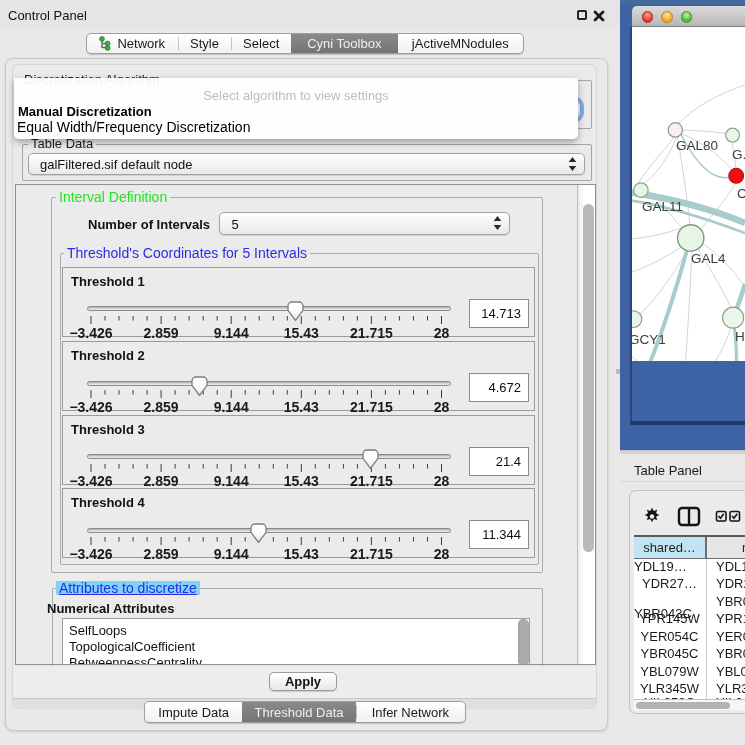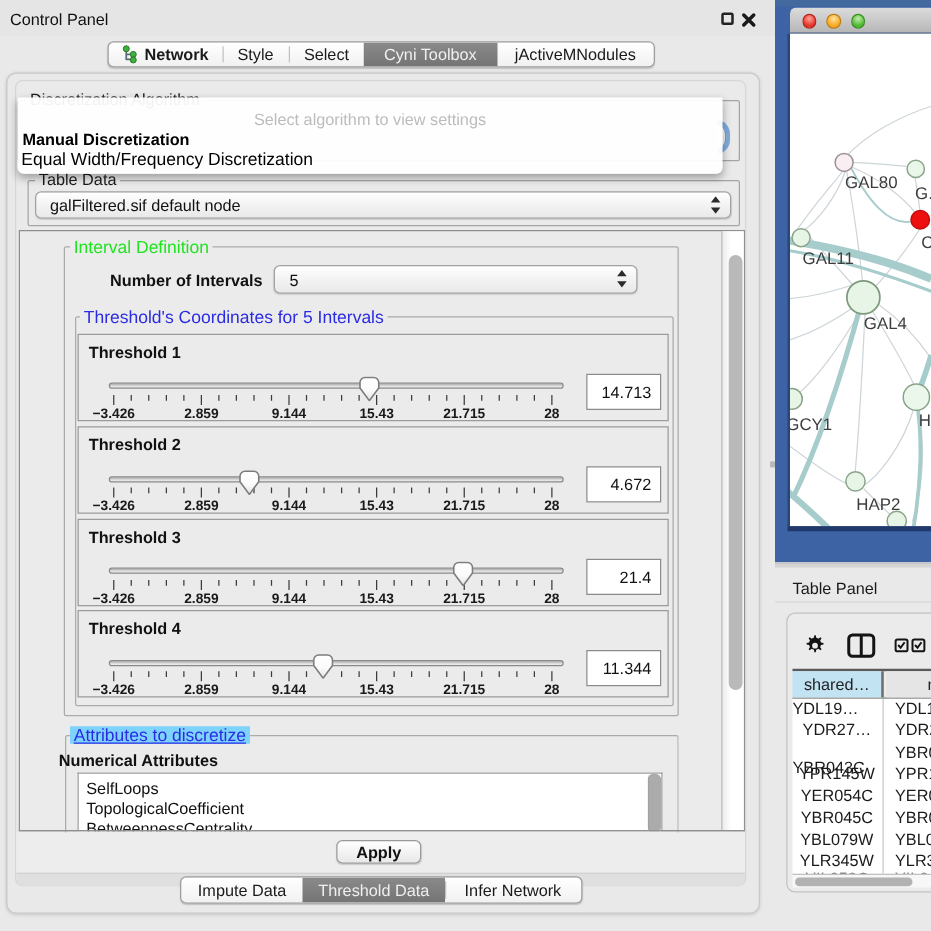--- a/index.html
+++ b/index.html
@@ -16,21 +16,21 @@
   background:linear-gradient(#ffffff,#f1f1f1); box-shadow:0 1px 1px rgba(0,0,0,0.18); overflow:hidden; }
 .tabbar .t { font-size:13px; color:#1a1a1a; display:flex; align-items:center; justify-content:center; position:relative; }
 .tabbar .t.sep::before { content:""; position:absolute; left:0; top:3px; bottom:3px; width:1px; background:#c2c2c2; }
 .tabbar .t.sel { background:linear-gradient(#8a8a8a,#747474); color:#efefef; }
 .thbox { position:absolute; left:62px; width:473px; height:70px; border:1px solid #9b9b9b; background:#ebebeb; }
 .thbox .lbl { position:absolute; left:8px; top:6px; font-size:13px; font-weight:bold; color:#111; }
 .thbox .track { position:absolute; left:24px; top:38.5px; width:364px; height:5px; border-radius:2.5px;
   border:1px solid #8a8a8a; background:linear-gradient(#ababab,#dcdcdc 60%,#efefef); }
 .thbox .vbox { position:absolute; left:406px; top:31px; width:60px; height:29px; background:#ffffff;
   border:1px solid #8b8b8b; font-size:13px; color:#111; text-align:right; line-height:27px; padding-right:7px; }
-.tlab { position:absolute; top:57px; width:50px; text-align:center; font-size:11px; color:#1a1a1a; font-weight:bold; }
+.tlab { position:absolute; top:57px; width:50px; text-align:center; font-size:14px; color:#1a1a1a; font-weight:bold; }
 .rowtxt { position:absolute; font-size:13px; color:#1a1a1a; white-space:nowrap; }
 </style>
 </head>
 <body>
 <div class="abs" style="left:0;top:0;width:620px;height:594px;background:#e9e9e9;">
 <div class="abs" style="left:0;top:0;width:620px;height:29px;background:#e5e5e5;"></div>
 <div class="abs" style="left:8px;top:8px;font-size:13px;color:#111;">Control Panel</div>
 <div class="abs" style="left:577px;top:10px;width:10px;height:10px;border:2px solid #222;border-radius:2px;"></div>
 <svg class="abs" style="left:593px;top:10px;" width="12" height="12" viewBox="0 0 12 12">
       <path d="M2 2 L10 10 M10 2 L2 10" stroke="#1a1a1a" stroke-width="2.8" stroke-linecap="round"></path>
@@ -274,21 +274,21 @@
 <div class="abs" style="left:15px;top:664px;width:581px;height:1px;background:#8f8f8f;"></div>
 <div class="abs" style="left:13px;top:666px;width:583px;height:32px;background:#ededed;"></div>
 <div class="abs" style="left:13px;top:698px;width:583px;height:11px;background:#dfdfdf;border-top:1px solid #c6c6c6;border-radius:0 0 6px 6px;"></div>
 <div class="abs" style="left:269px;top:672px;width:68px;height:19px;background:linear-gradient(#ffffff,#e8e8e8);border:1px solid #9a9a9a;border-radius:5px;font-size:13px;font-weight:bold;color:#111;text-align:center;line-height:17px;box-shadow:0 1px 1px rgba(0,0,0,0.15);">Apply</div>
 <div class="tabbar" style="left:144px;top:701px;width:322px;height:22px;">
       <div class="t" style="width:98px;">Impute Data</div>
       <div class="t sel" style="width:114px;">Threshold Data</div>
       <div class="t sep" style="width:110px;">Infer Network</div>
     </div>
 <div class="tabbar" style="left:86px;top:33px;width:438px;height:21px;">
-      <div class="t" style="width:91px;font-weight:bold;"><svg width="12" height="15" viewBox="0 0 12 15" style="margin-right:6px;">
+      <div class="t" style="width:91px;"><svg width="12" height="15" viewBox="0 0 12 15" style="margin-right:6px;">
           <path d="M3 3.5 V12 M3 7.5 H8 M3 11.5 H8" stroke="#5a6b7a" stroke-width="1.4" fill="none"></path>
           <circle cx="3" cy="3" r="2.4" fill="#3faf3f" stroke="#2a7a2a" stroke-width="0.8"></circle>
           <circle cx="8.6" cy="7.5" r="2.4" fill="#3faf3f" stroke="#2a7a2a" stroke-width="0.8"></circle>
           <circle cx="8.6" cy="12" r="2.4" fill="#3faf3f" stroke="#2a7a2a" stroke-width="0.8"></circle>
         </svg>Network</div>
       <div class="t sep" style="width:54px;">Style</div>
       <div class="t sep" style="width:60px;">Select</div>
       <div class="t sel" style="width:107px;">Cyni Toolbox</div>
       <div class="t" style="width:126px;">jActiveMNodules</div>
     </div>
@@ -298,21 +298,21 @@
       <div style="position:absolute;left:3px;top:41.5px;font-size:14px;color:#000;">Equal Width/Frequency Discretization</div>
     </div>
 <div class="abs" style="left:616px;top:369px;width:4px;height:5px;background:#9a9a9a;border-radius:1px;opacity:0.6;"></div>
 </div>
 <div class="abs" style="left:620px;top:0;width:125px;height:450px;background:#3d63a4;">
 <div class="abs" style="left:0;top:0;width:125px;height:5px;background:#44699f;"></div>
 <div class="abs" style="left:12px;top:6px;width:113px;height:21px;background:linear-gradient(#dcdcdc,#b6b6b6);border-bottom:1px solid #7e7e7e;border-radius:5px 0 0 0;"></div>
 <div class="abs" style="left:21.5px;top:11.1px;width:11.6px;height:11.6px;border-radius:50%;background:radial-gradient(circle at 50% 30%, #ffa39b, #e4372c 65%);border:1px solid #b5251c;"></div>
 <div class="abs" style="left:41.0px;top:11.1px;width:11.6px;height:11.6px;border-radius:50%;background:radial-gradient(circle at 50% 30%, #ffe39e, #f6a821 65%);border:1px solid #c07e17;"></div>
 <div class="abs" style="left:60.6px;top:11.1px;width:11.6px;height:11.6px;border-radius:50%;background:radial-gradient(circle at 50% 30%, #c4efae, #4fbb31 65%);border:1px solid #3a8f24;"></div>
-<div class="abs" style="left:12px;top:27px;width:113px;height:394px;background:#ffffff;overflow:hidden;">
+<div class="abs" style="left:12px;top:27px;width:113px;height:334px;background:#ffffff;overflow:hidden;">
 <svg width="113" height="394" viewBox="0 0 113 394" style="position:absolute;left:0;top:0;">
 <g fill="none" stroke="#ced5d9" stroke-width="1">
 <path d="M113,58 C88,66 62,80 45,98"></path>
 <path d="M45,108 C38,130 22,150 10,158"></path>
 <path d="M45,108 C50,135 55,170 58,198"></path>
 <path d="M48,106 C70,115 90,130 100,143"></path>
 <path d="M50,103 C68,104 88,105 97,107"></path>
 <path d="M100,115 C102,125 103,135 104,142"></path>
 <path d="M16,163 C30,178 45,195 52,203"></path>
 <path d="M104,156 C92,175 75,195 66,205"></path>

